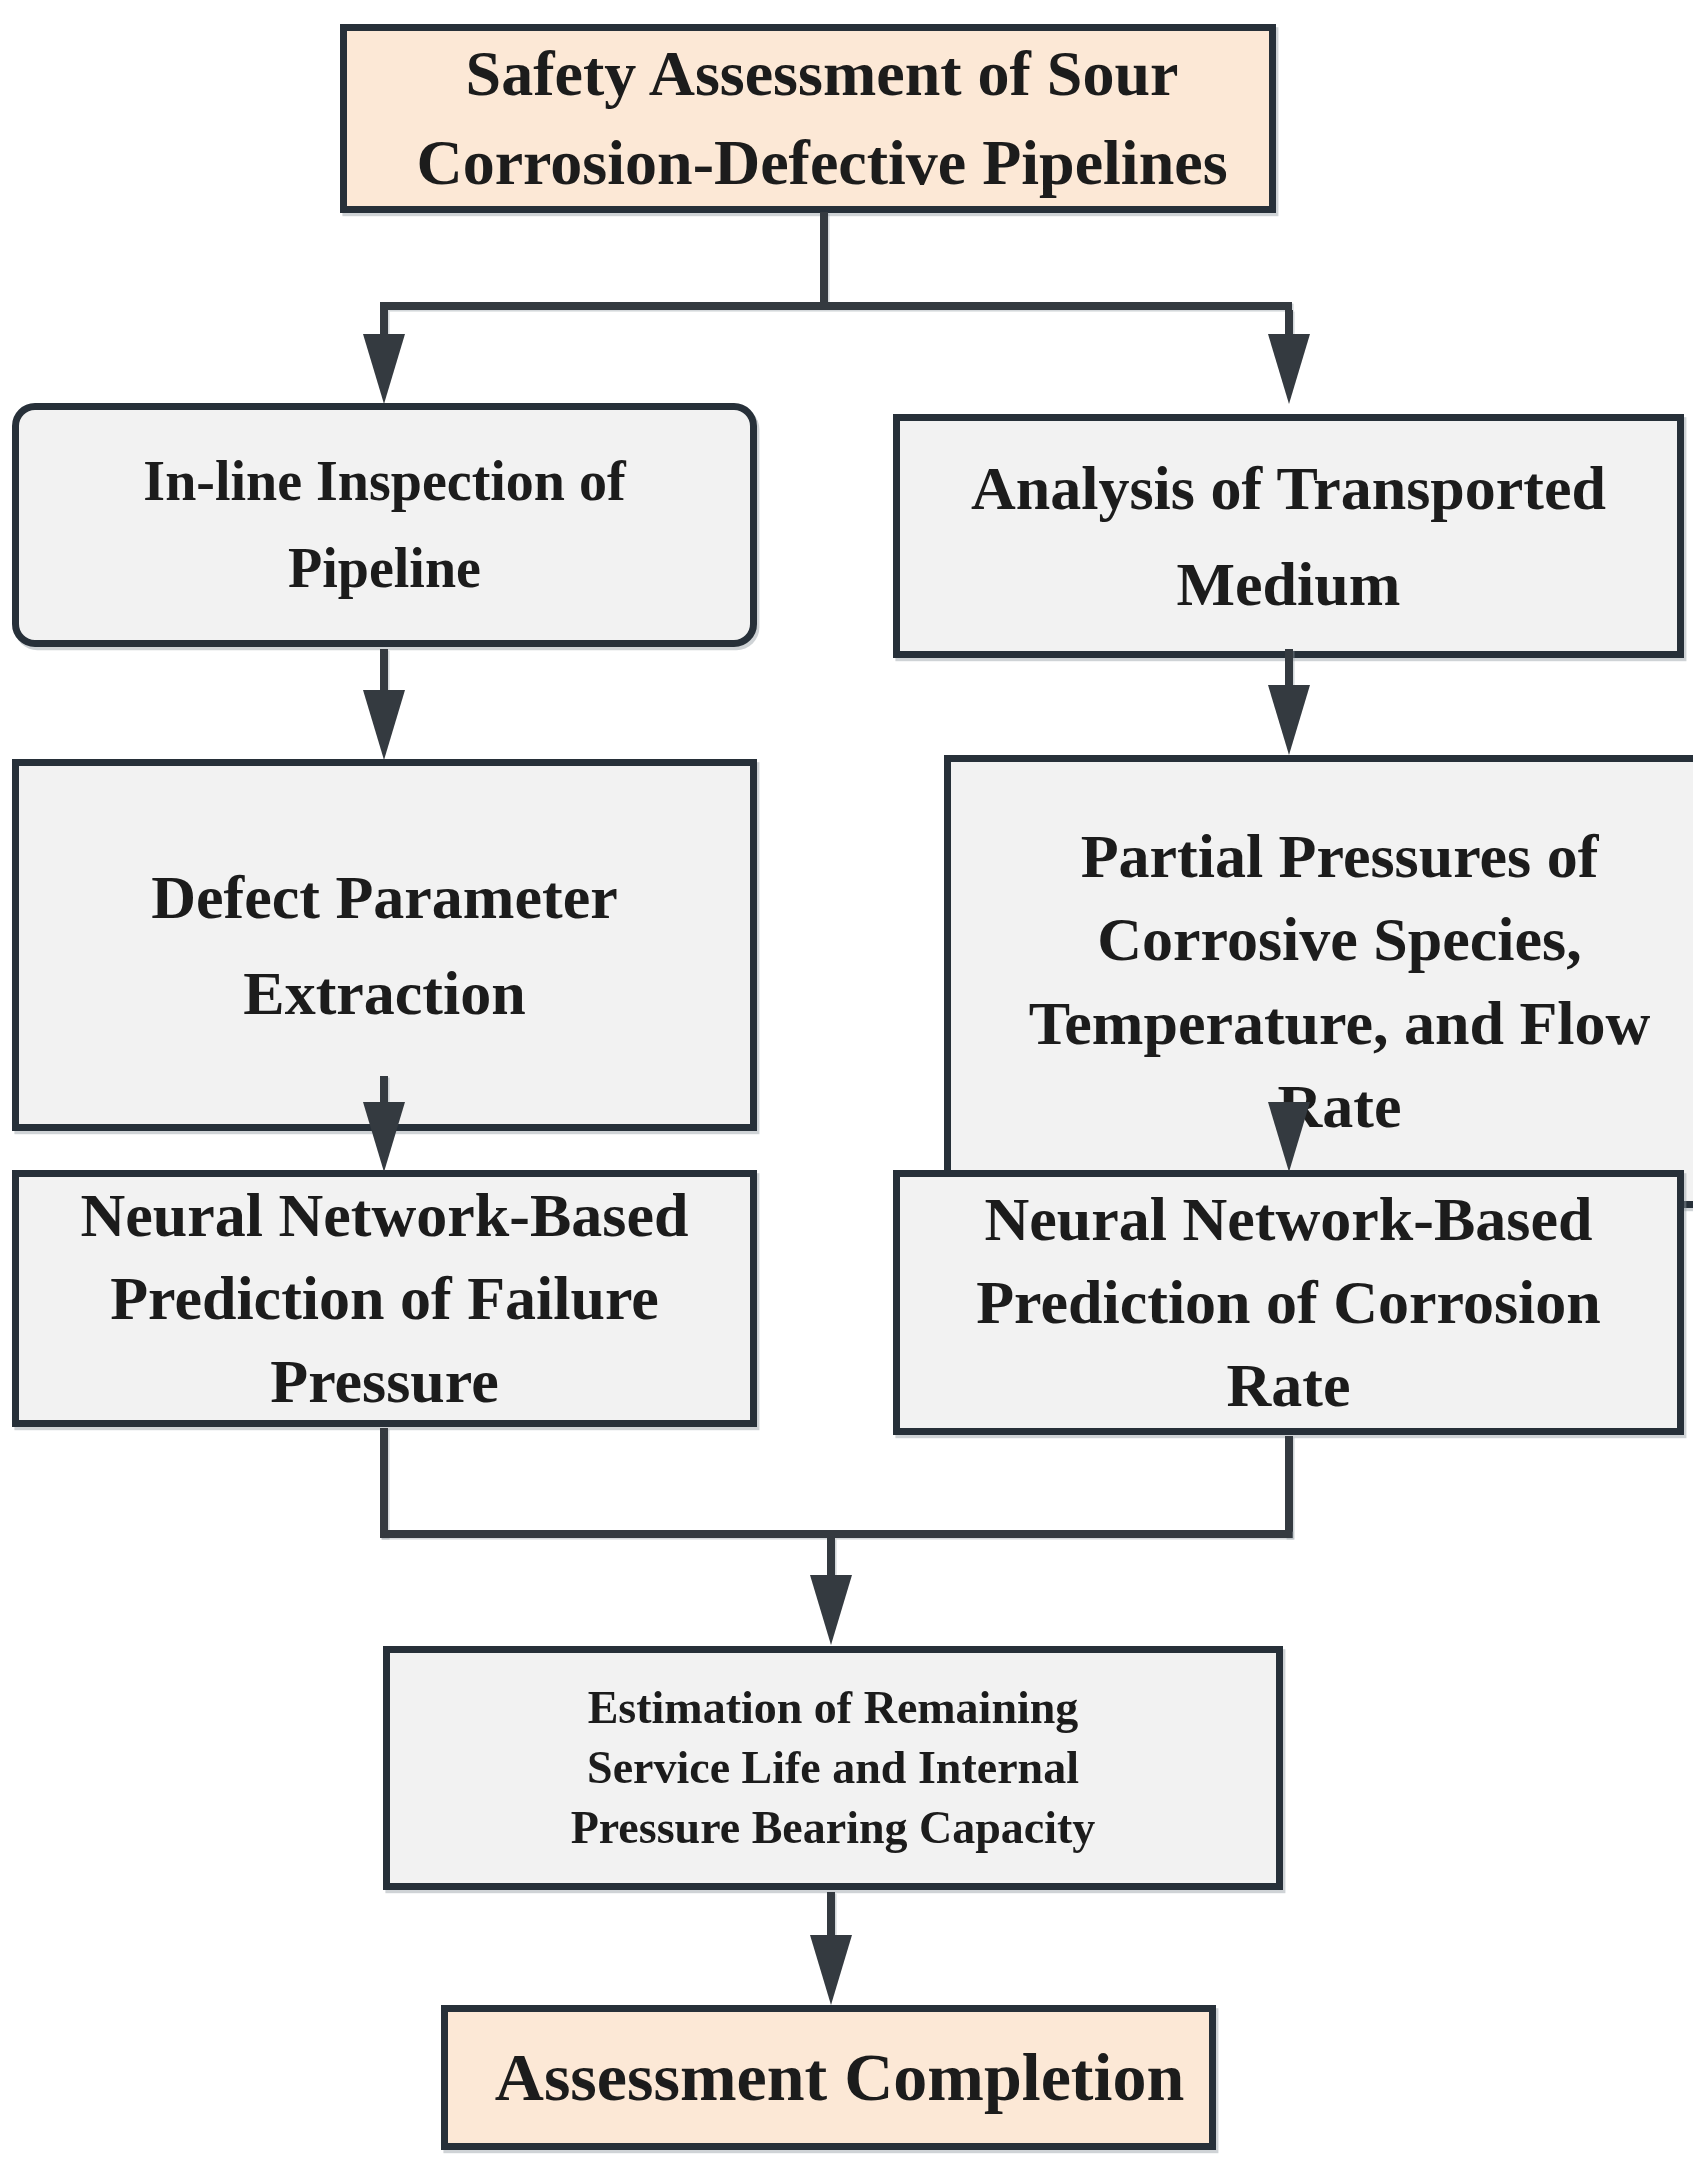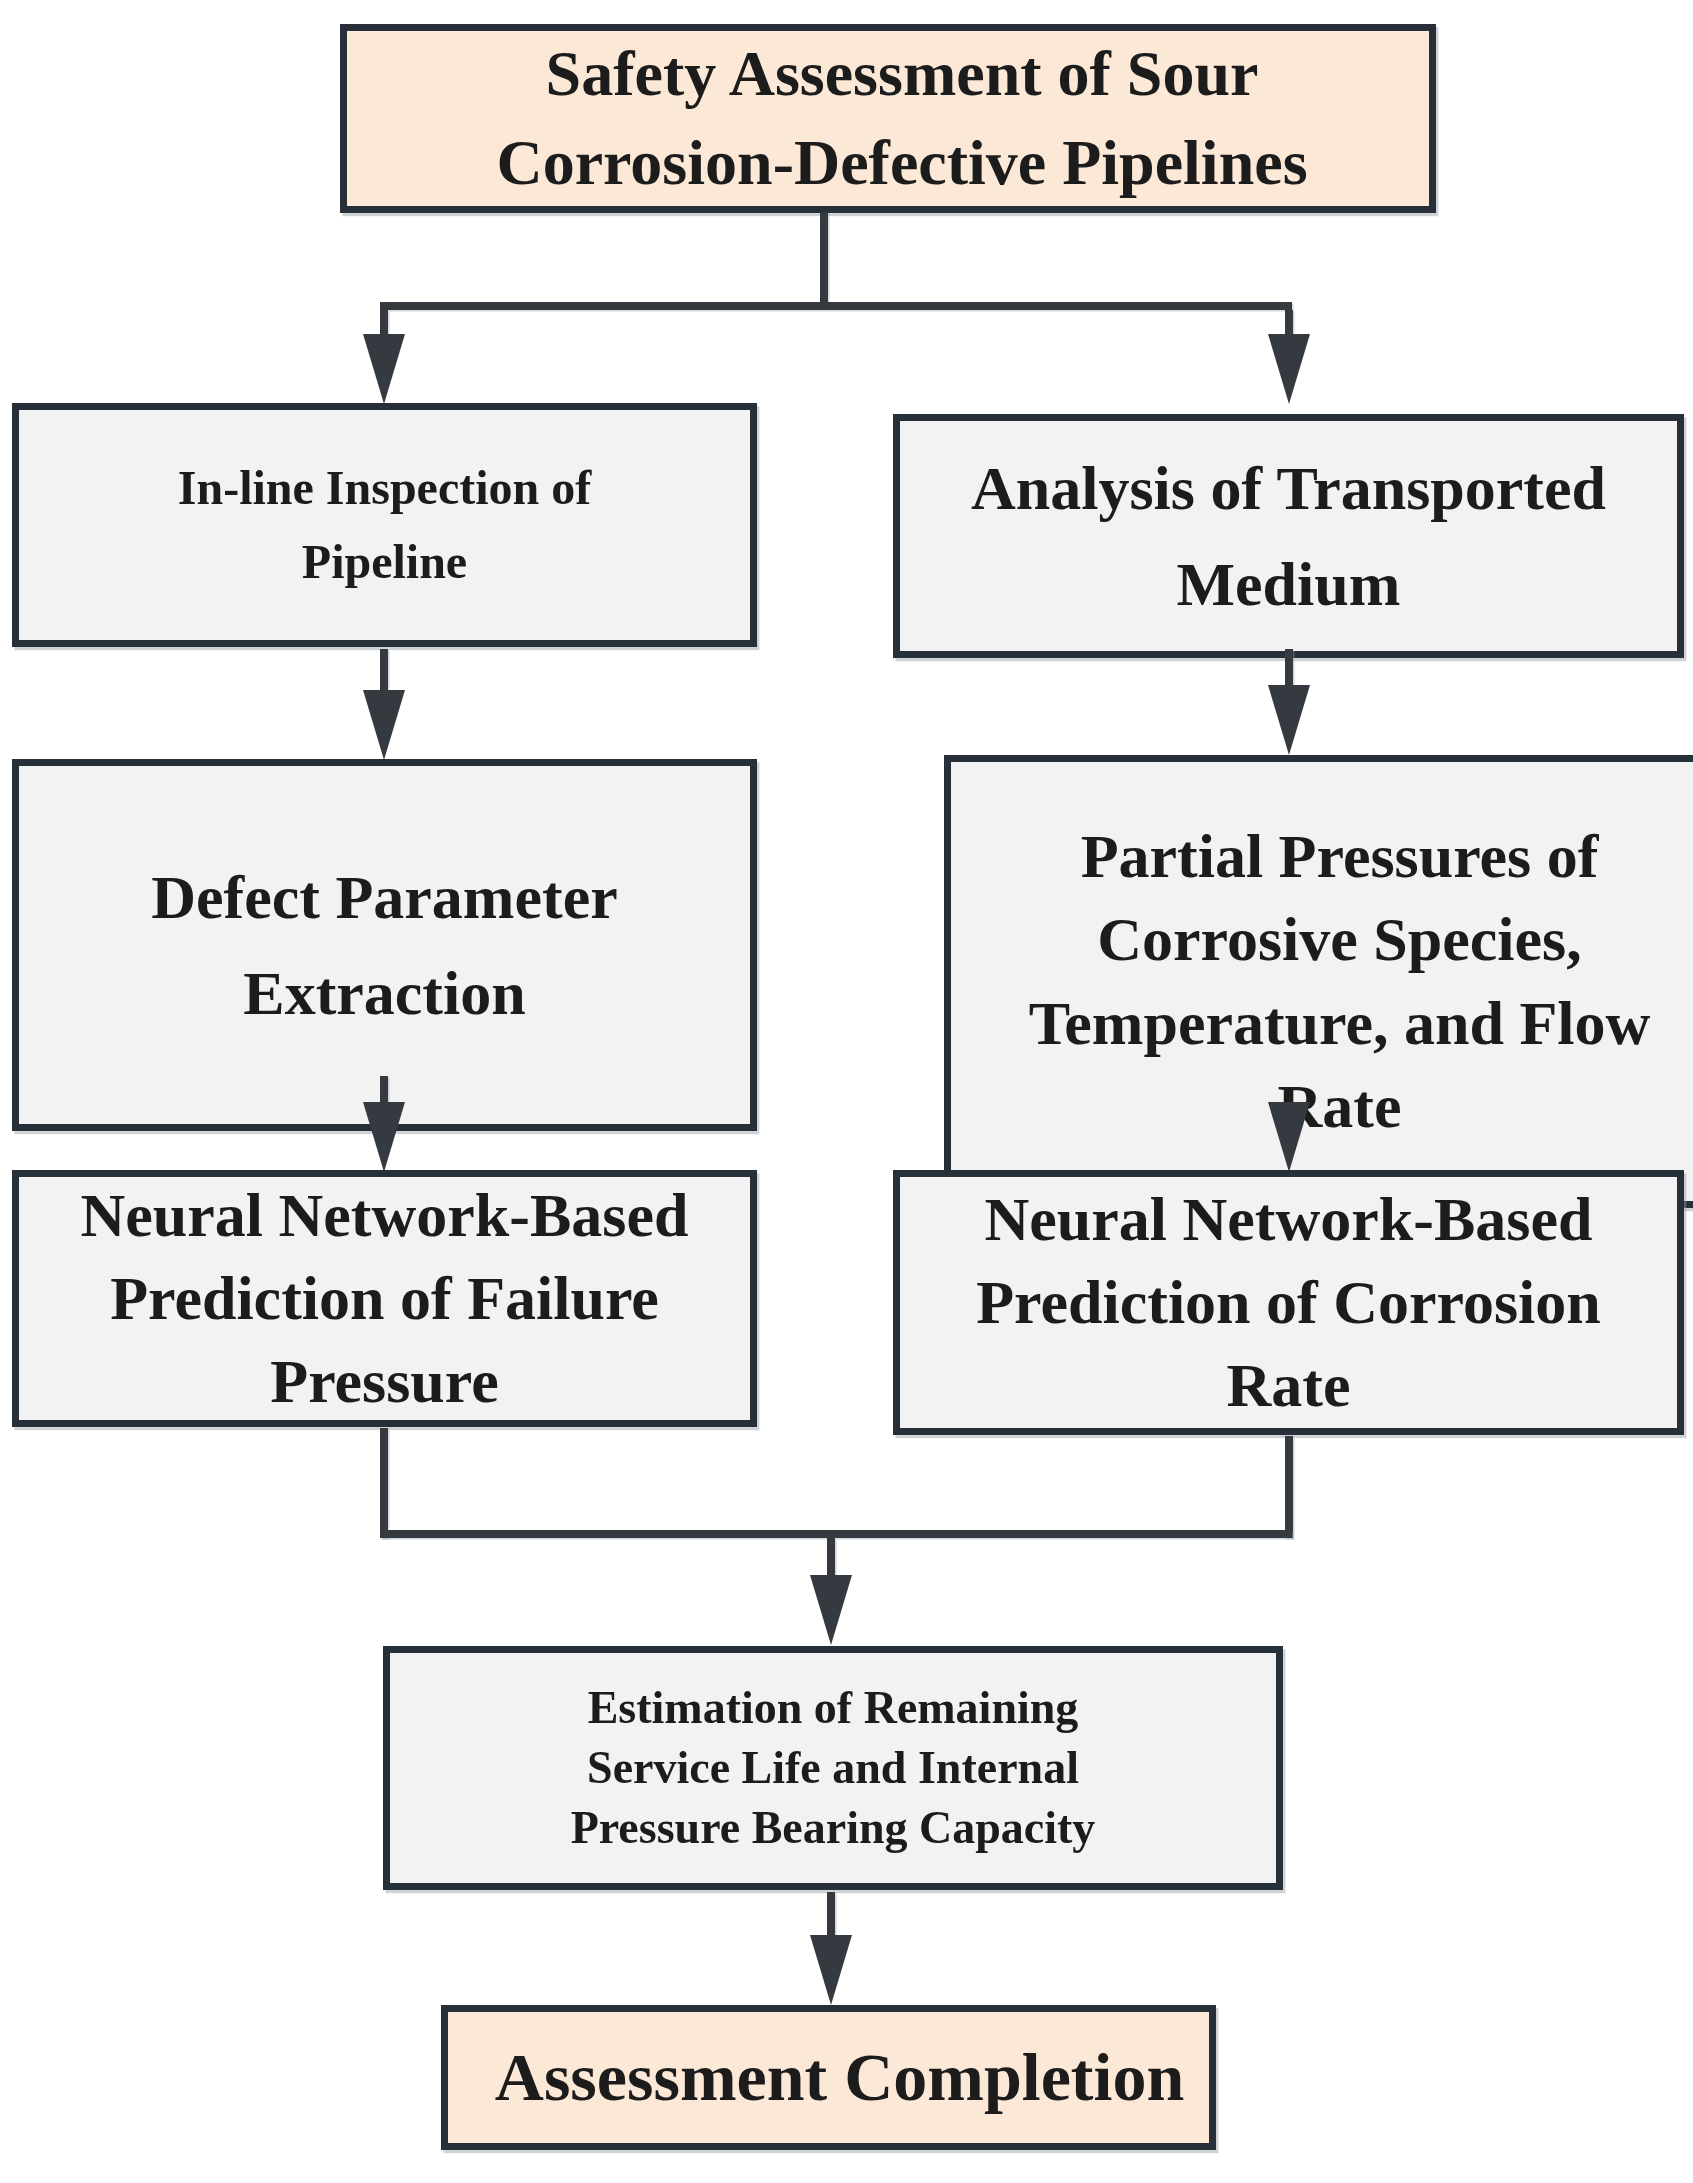--- a/index.html
+++ b/index.html
@@ -42,24 +42,24 @@
     border-left:21px solid transparent;
     border-right:21px solid transparent;
     border-top:70px solid var(--connector);
   }
 </style>
 </head>
 <body>
 
 <div class="canvas">
 
-  <div class="node terminal" style="left:340px;top:24px;width:1096px;height:189px;font-size:64px;line-height:1.38;padding-left:36px;">Safety Assessment of Sour
+  <div class="node terminal" style="left:340px;top:24px;width:936px;height:189px;font-size:64px;line-height:1.38;padding-left:36px;">Safety Assessment of Sour
 Corrosion-Defective Pipelines</div>
 
-  <div class="node process" style="left:12px;top:403px;width:745px;height:244px;font-size:48px;line-height:1.55;">In-line Inspection of
+  <div class="node process" style="left:12px;top:403px;width:745px;height:244px;font-size:56px;line-height:1.55;border-radius:23px;">In-line Inspection of
 Pipeline</div>
 
   <div class="node process" style="left:893px;top:414px;width:791px;height:244px;font-size:62px;line-height:1.55;">Analysis of Transported
 Medium</div>
 
   <div class="node process" style="left:12px;top:759px;width:745px;height:372px;font-size:62px;line-height:1.55;">Defect Parameter
 Extraction</div>
 
   <div class="node process" style="left:944px;top:755px;width:791px;height:453px;font-size:62px;line-height:1.34;">Partial Pressures of
 Corrosive Species,

